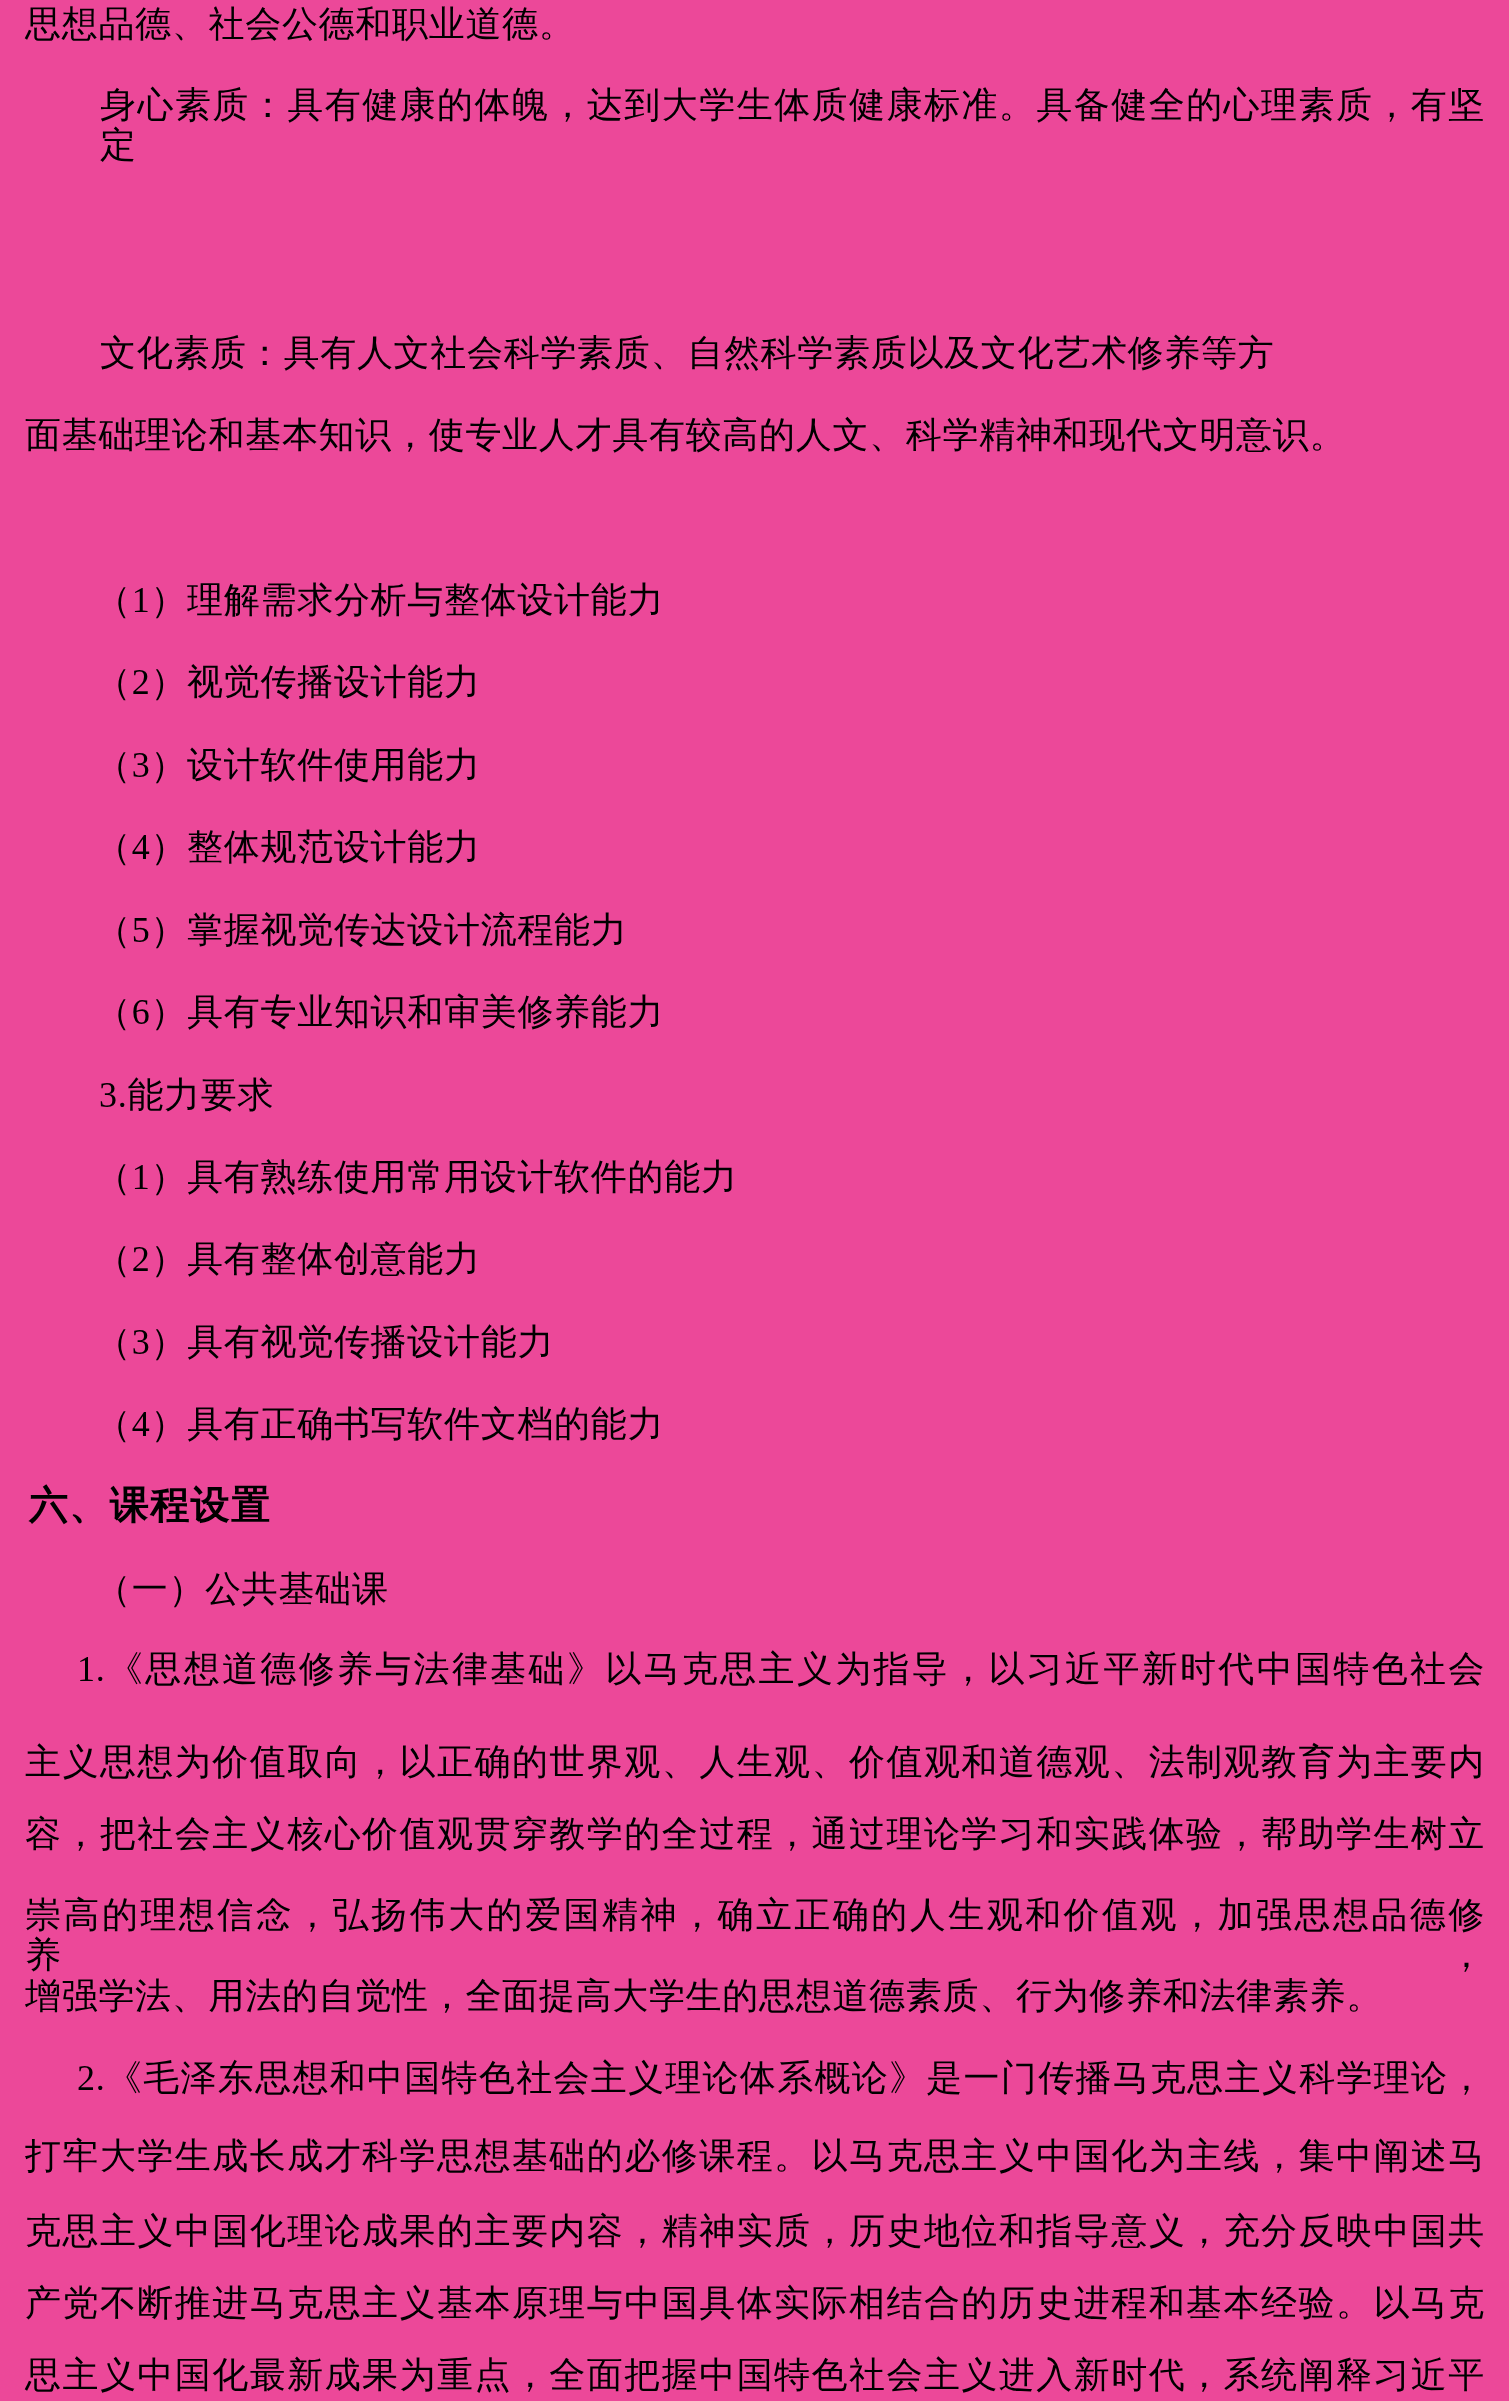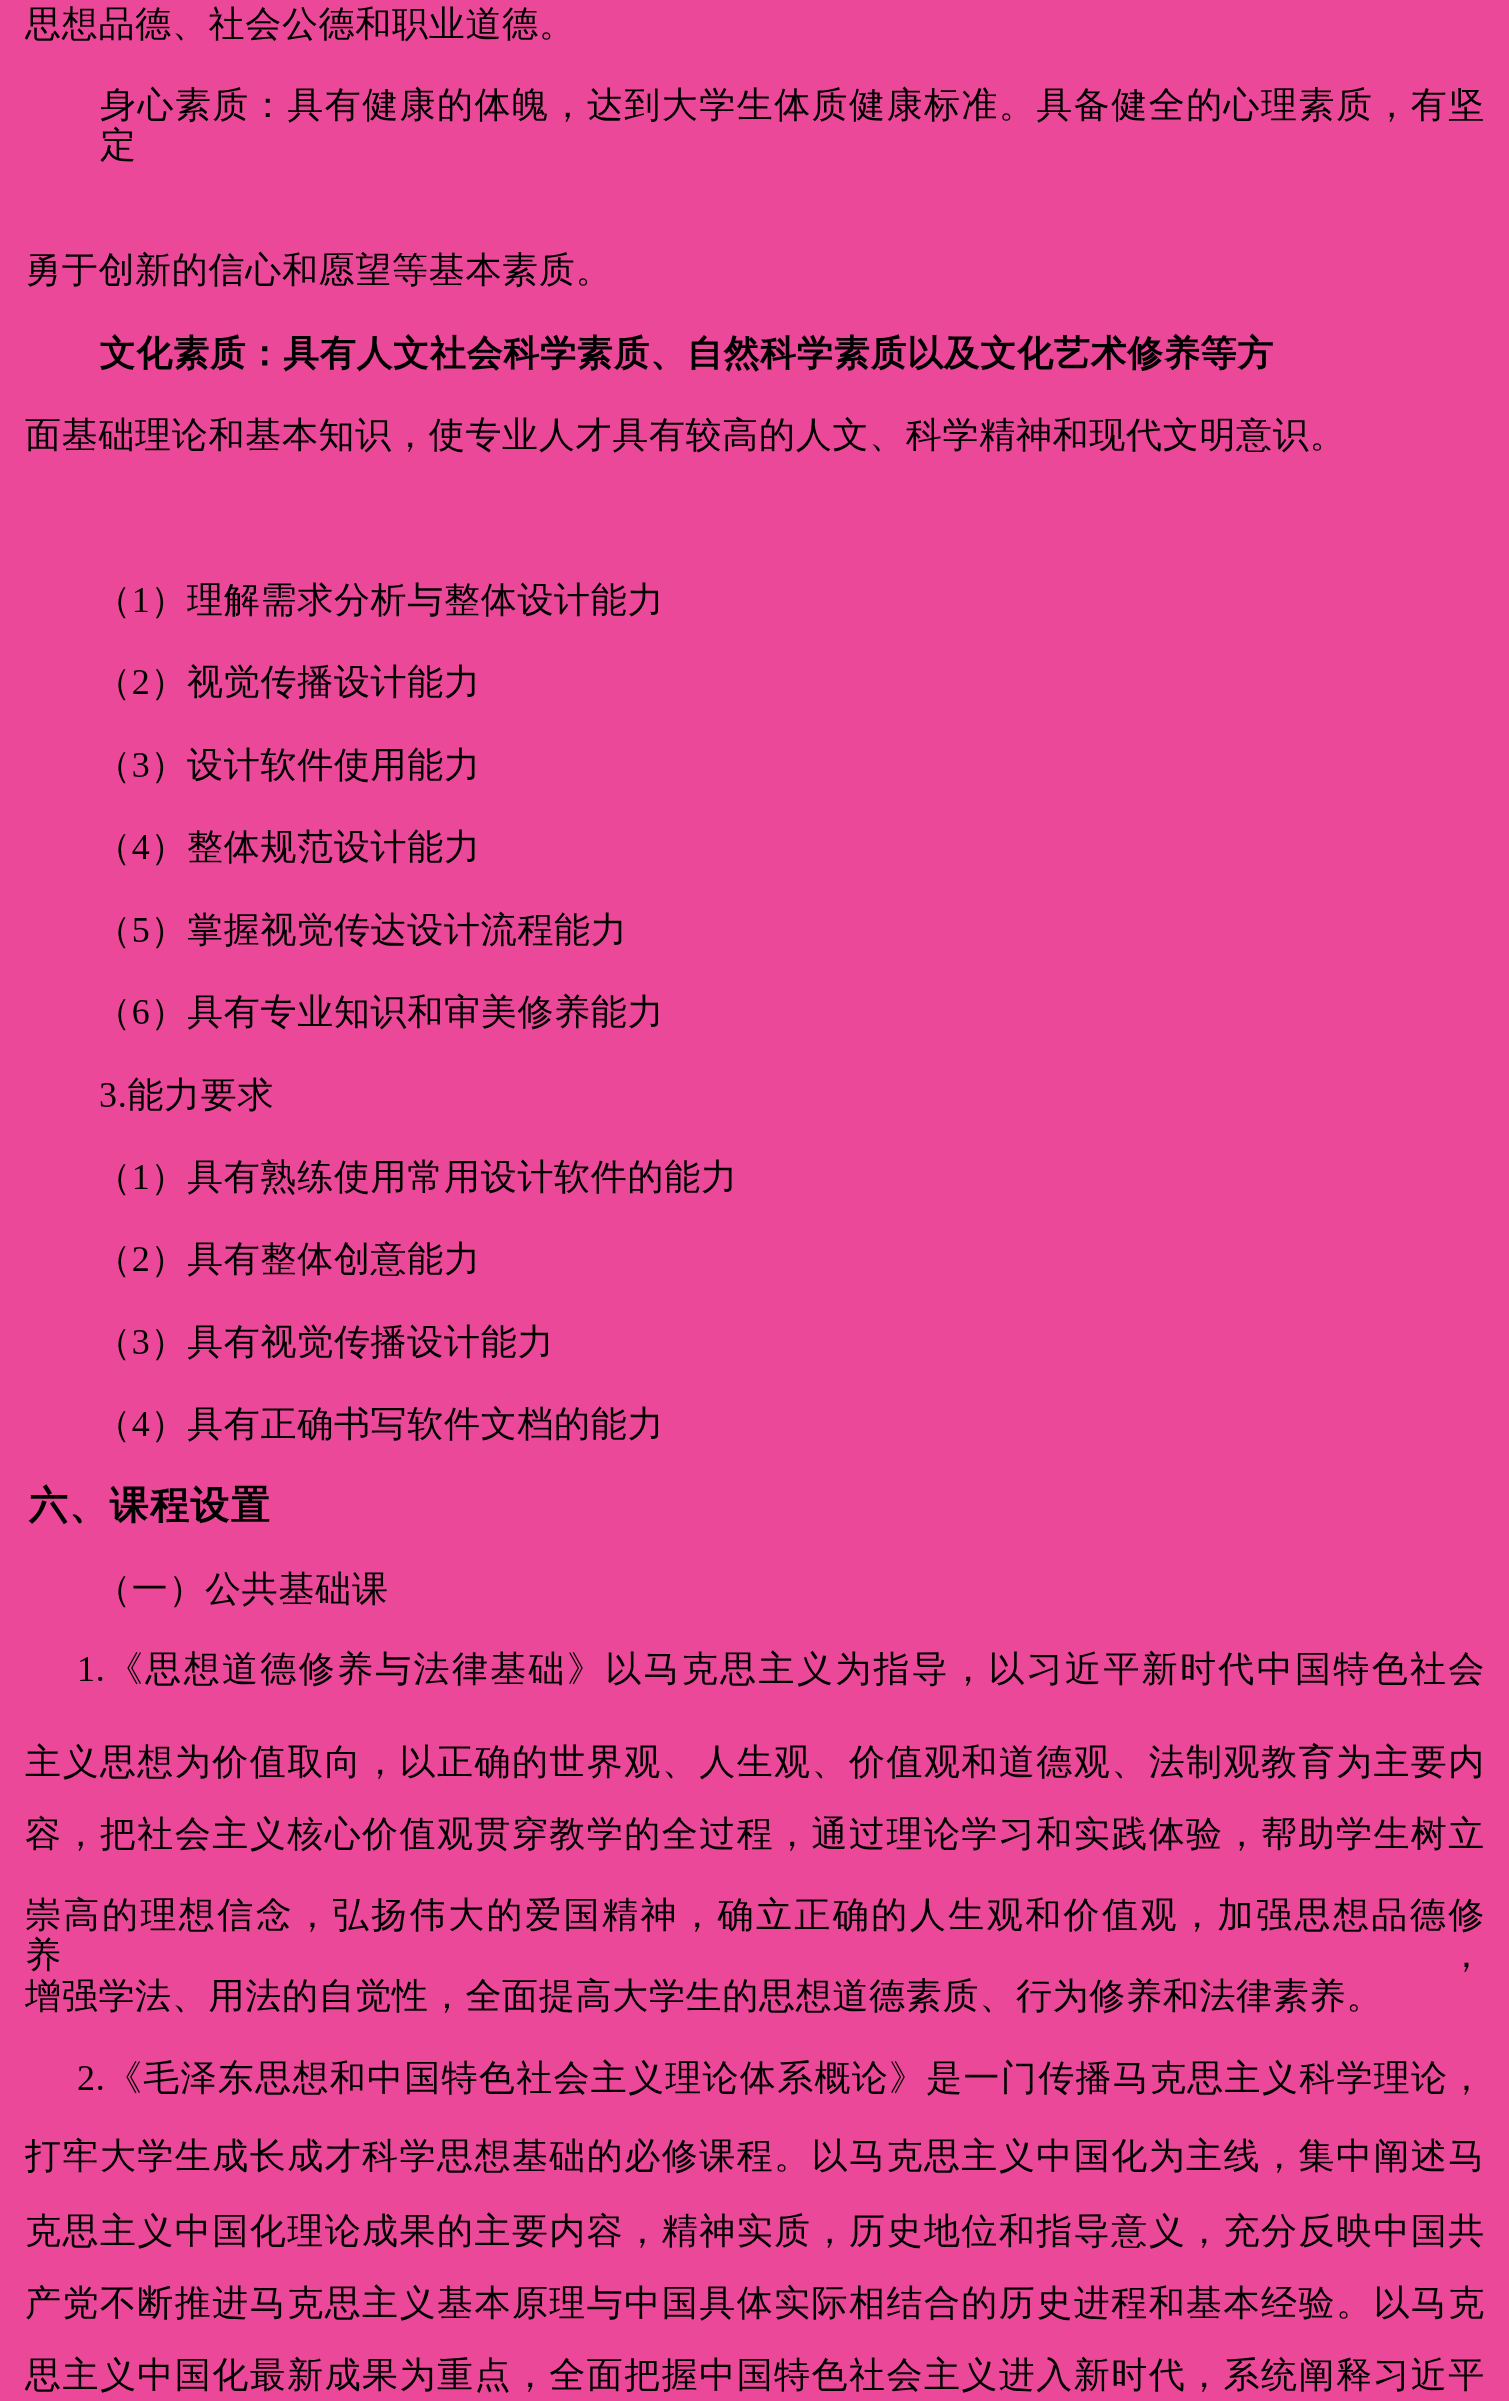--- a/index.html
+++ b/index.html
@@ -37,22 +37,21 @@
     font-size: 39px;
     letter-spacing: 1.4px;
   }
 </style>
 </head>
 <body style="color: rgb(0, 0, 0); background: rgb(255, 255, 255);">
 
 <div class="page" id="page">
     <div class="line" style="top: 3.5px; padding-left: 0px;">思想品德、社会公德和职业道德。</div>
     <div class="line just" style="top: 85px; padding-left: 75px;">身心素质：具有健康的体魄，达到大学生体质健康标准。具备健全的心理素质，有坚定</div>
-    <div class="line" style="top: 250px; padding-left: 0px;">勇于创新的信心和愿望等基本素质。</div>
-    <div class="line" style="top: 333px; padding-left: 75px; font-weight: bold;">文化素质：具有人文社会科学素质、自然科学素质以及文化艺术修养等方</div>
+    <div class="line" style="top: 333px; padding-left: 75px;">文化素质：具有人文社会科学素质、自然科学素质以及文化艺术修养等方</div>
     <div class="line" style="top: 415px; padding-left: 0px;">面基础理论和基本知识，使专业人才具有较高的人文、科学精神和现代文明意识。</div>
     <div class="line" style="top: 580px; padding-left: 70px;">（1）理解需求分析与整体设计能力</div>
     <div class="line" style="top: 662px; padding-left: 70px;">（2）视觉传播设计能力</div>
     <div class="line" style="top: 745px; padding-left: 70px;">（3）设计软件使用能力</div>
     <div class="line" style="top: 827px; padding-left: 70px;">（4）整体规范设计能力</div>
     <div class="line" style="top: 910px; padding-left: 70px;">（5）掌握视觉传达设计流程能力</div>
     <div class="line" style="top: 992px; padding-left: 70px;">（6）具有专业知识和审美修养能力</div>
     <div class="line" style="top: 1075px; padding-left: 74px;">3.能力要求</div>
     <div class="line" style="top: 1157px; padding-left: 70px;">（1）具有熟练使用常用设计软件的能力</div>
     <div class="line" style="top: 1239px; padding-left: 70px;">（2）具有整体创意能力</div>

